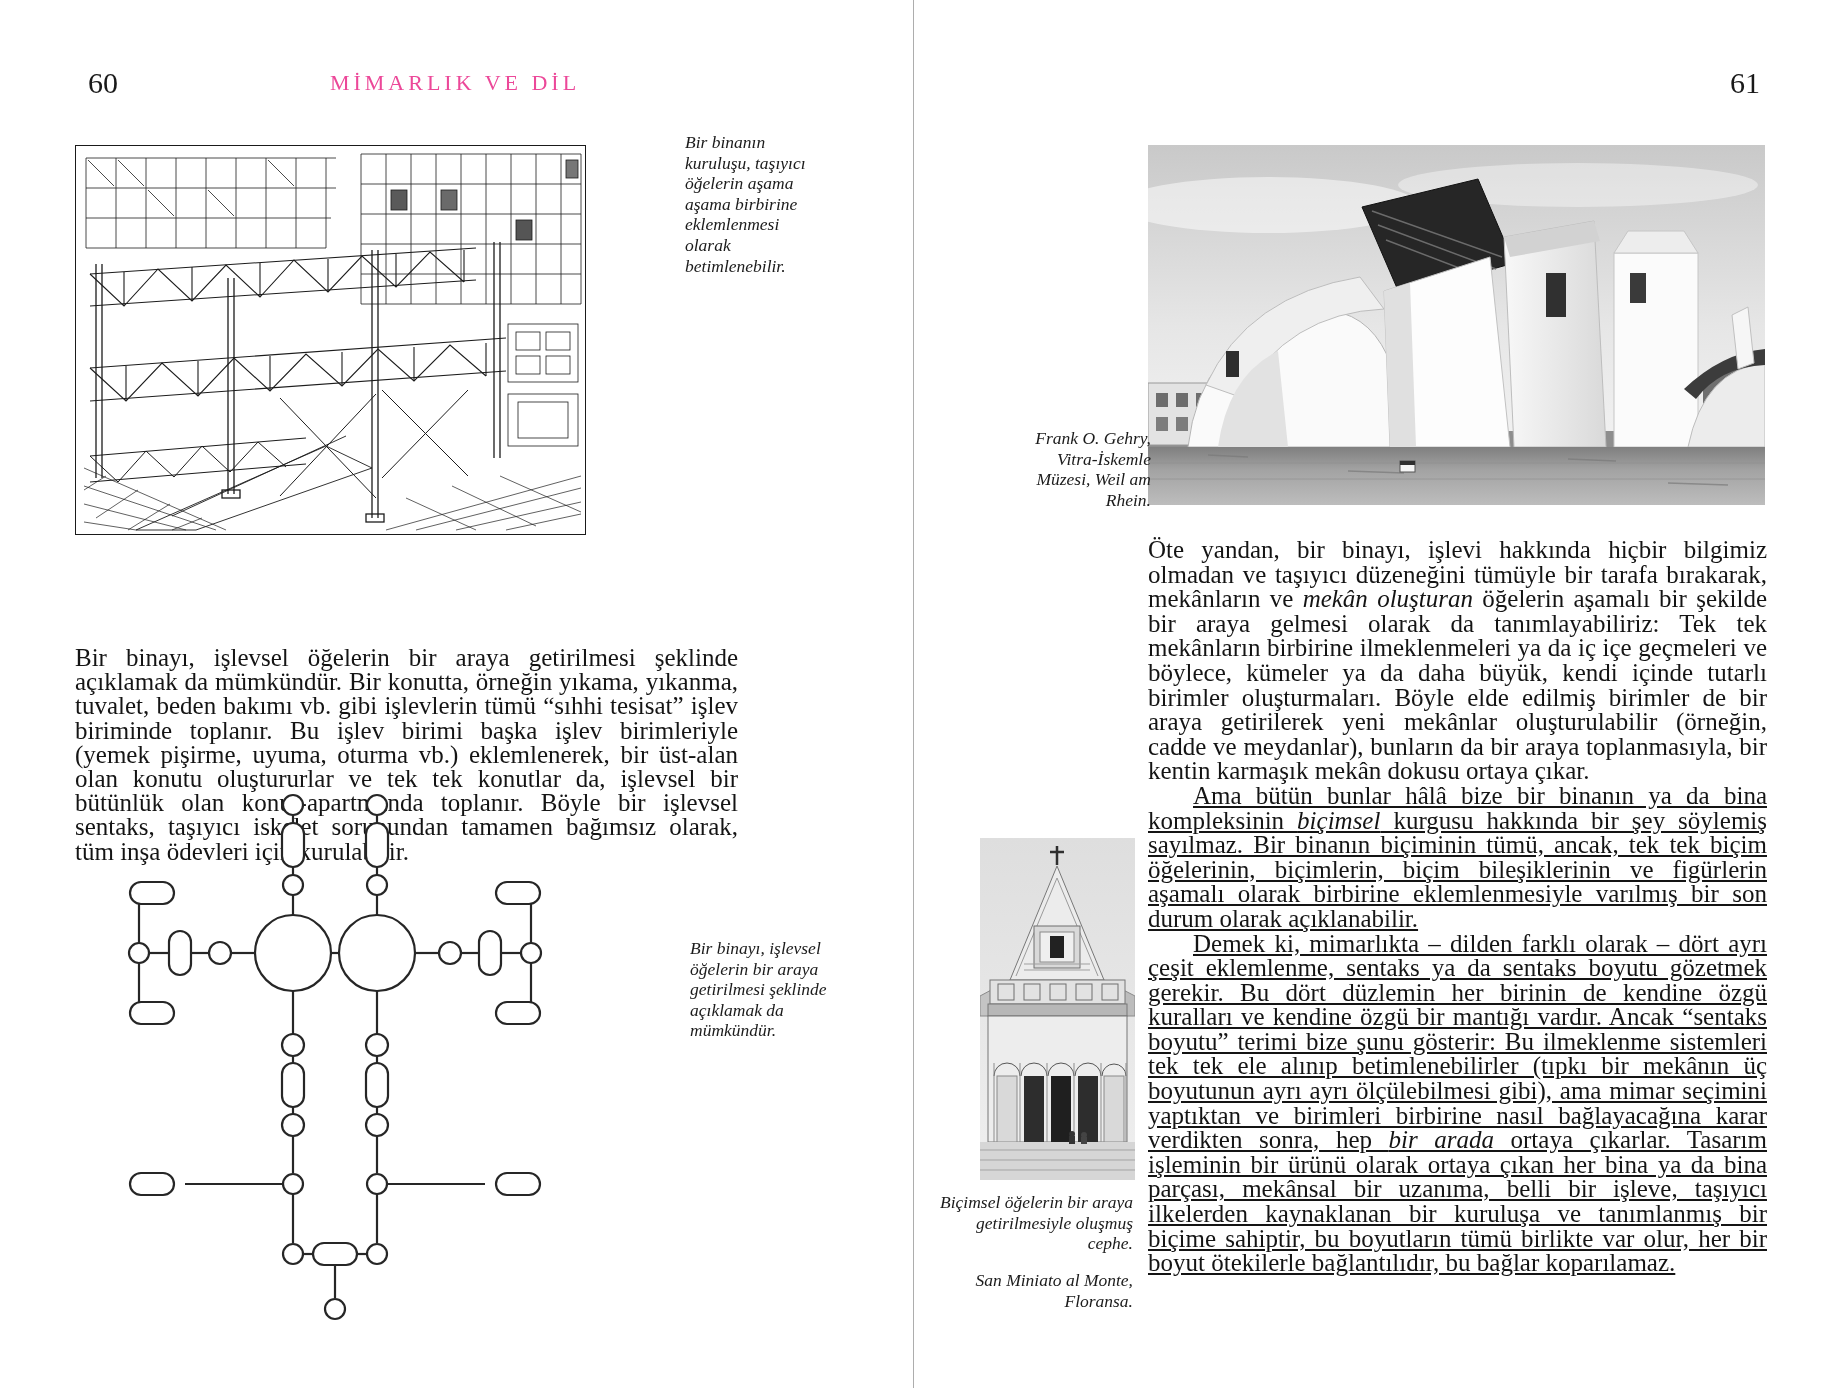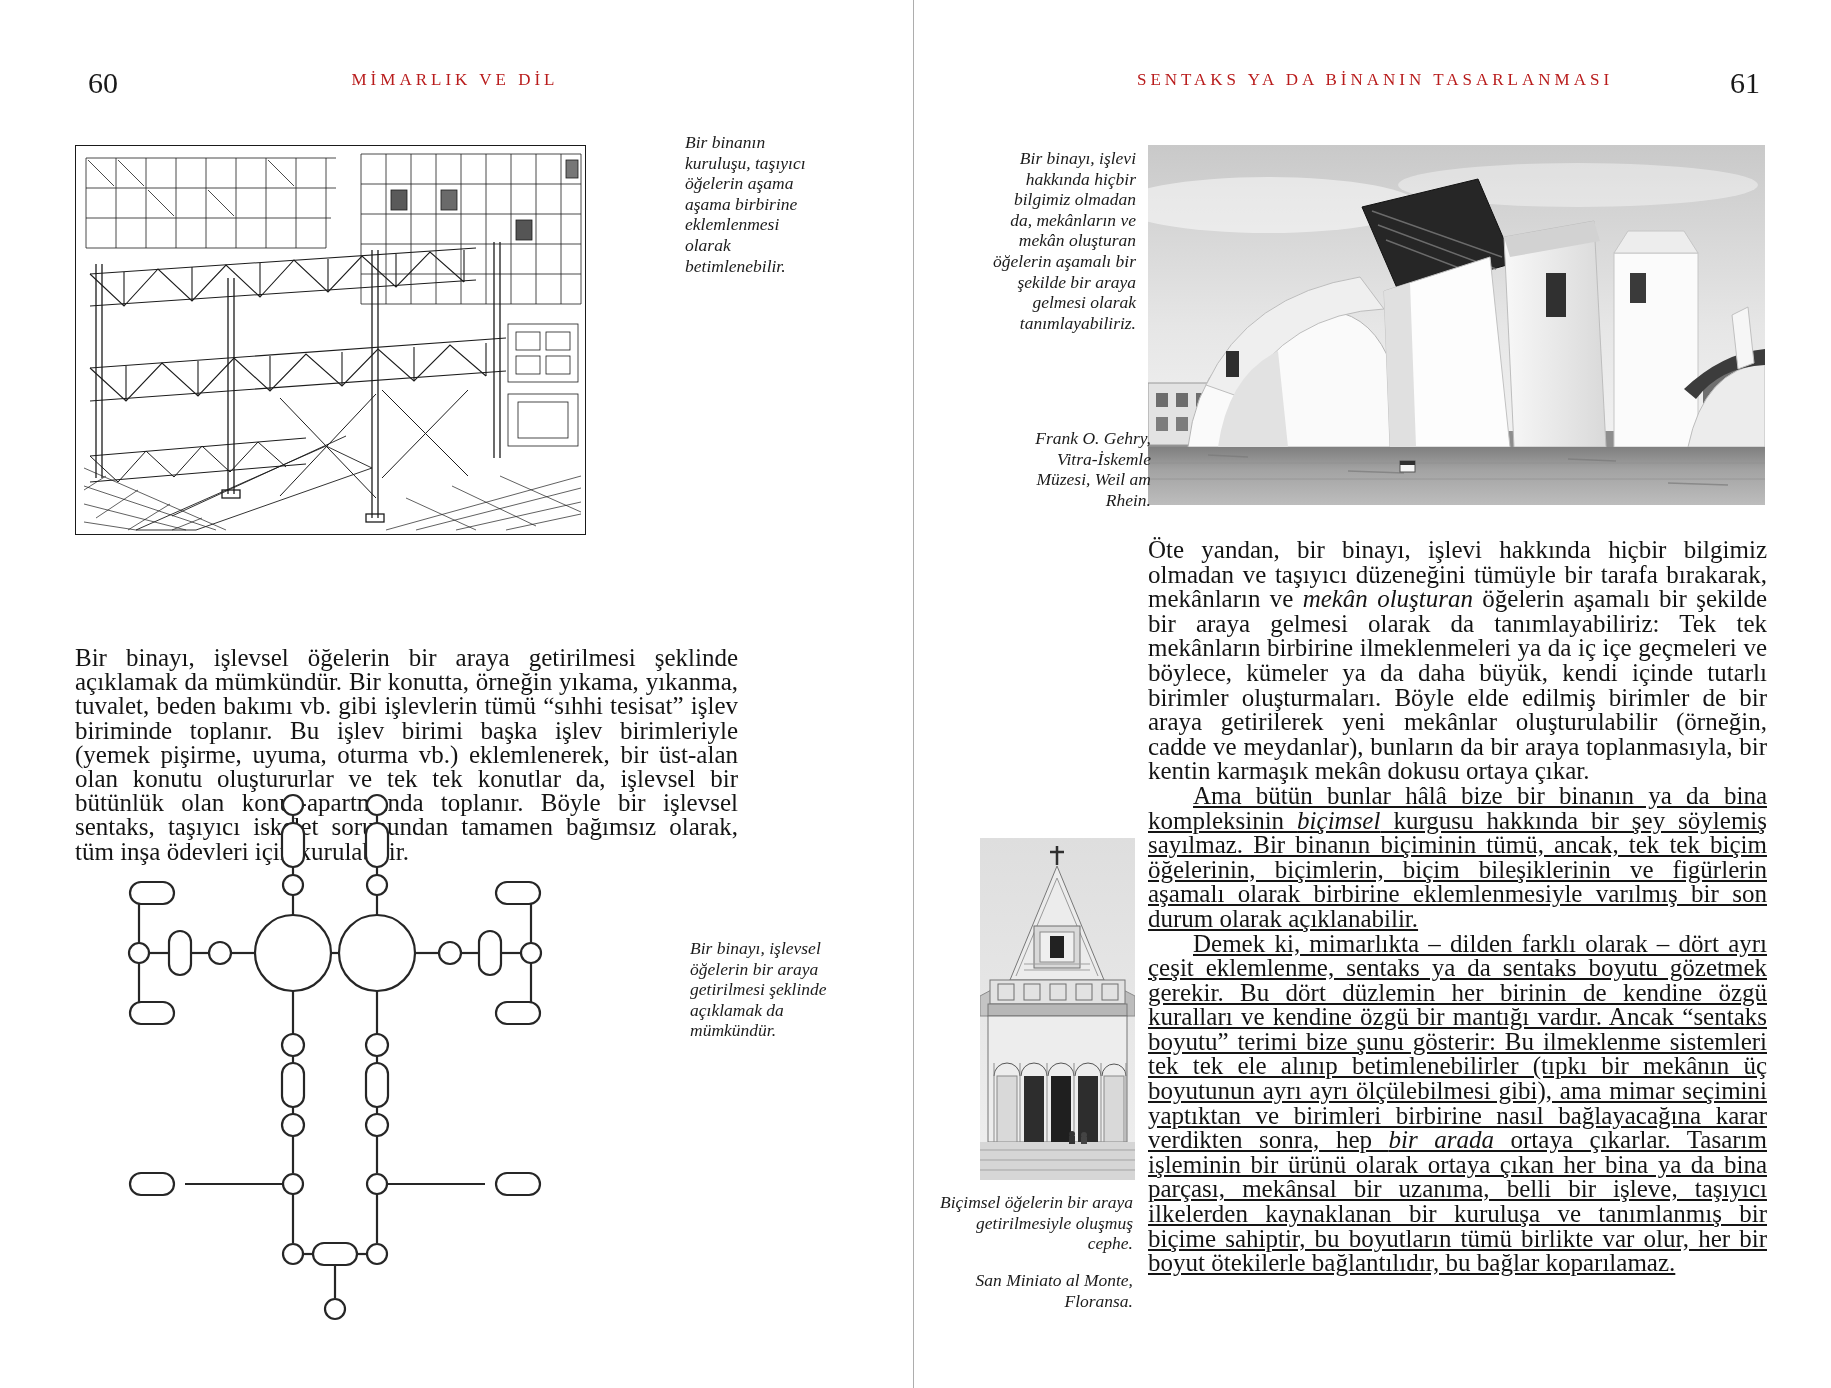--- a/index.html
+++ b/index.html
@@ -3,21 +3,21 @@
 <meta charset="utf-8">
 <style>
   html,body{margin:0;padding:0;}
   body{
     width:1831px;height:1388px;position:relative;background:#ffffff;
     font-family:"Liberation Serif","DejaVu Serif",serif;color:#161616;
     overflow:hidden;
   }
   .abs{position:absolute;}
   .running-header{
-    font-size:17px;letter-spacing:4px;color:#b91c1c;text-align:center;
+    font-size:22px;letter-spacing:4px;color:#ec4899;text-align:center;
     font-variant:normal;
   }
   .page-num{font-size:30px;color:#191919;}
   .body-text{
     font-size:25px;line-height:24.2px;text-align:justify;color:#141414;
     hyphens:none;
   }
   .body-text p{margin:0;}
   .body-text p + p{text-indent:45px;text-decoration:underline;}
   .caption{
@@ -167,21 +167,20 @@
     </svg>
   </div>
 
   <div class="abs caption" style="left:690px;top:938px;width:150px;">Bir binayı, işlevsel öğelerin bir araya getirilmesi şeklinde açıklamak da mümkündür.</div>
 </div>
 
 <div class="abs gutter" style="left:913px;top:0;height:1388px;"></div>
 
 <div class="abs" style="left:913px;top:0;width:918px;height:1388px;">
 
-  <div class="abs running-header" style="left:72px;top:70px;width:780px;">SENTAKS YA DA BİNANIN TASARLANMASI</div>
   <div class="abs page-num" style="left:787px;top:66px;width:60px;text-align:right;">61</div>
 
   <div class="abs" style="left:235px;top:145px;width:617px;height:360px;">
     <svg width="617" height="360" viewBox="0 0 617 360" xmlns="http://www.w3.org/2000/svg">
       <defs>
         <linearGradient id="sky" x1="0" y1="0" x2="0" y2="1">
           <stop offset="0" stop-color="#c9c9c9"></stop>
           <stop offset="0.6" stop-color="#e6e6e6"></stop>
           <stop offset="1" stop-color="#f2f2f2"></stop>
         </linearGradient>
@@ -238,21 +237,20 @@
 
       <rect x="0" y="302" width="617" height="58" fill="url(#grass)"></rect>
       <path d="M0 318H617M0 334H617" stroke="#8c8c8c" stroke-width="1" opacity="0.6"></path>
       <path d="M60 310l40 2M200 326l56 2M420 314l48 2M520 338l60 2" stroke="#7a7a7a" stroke-width="1.4" opacity="0.7"></path>
 
       <rect x="252" y="316" width="15" height="11" fill="#f5f5f5" stroke="#555"></rect>
       <rect x="252" y="316" width="15" height="4" fill="#2f2f2f"></rect>
     </svg>
   </div>
 
-  <div class="abs caption right" style="left:75px;top:148px;width:148px;">Bir binayı, işlevi hakkında hiçbir bilgimiz olmadan da, mekânların ve mekân oluşturan öğelerin aşamalı bir şekilde bir araya gelmesi olarak tanımlayabiliriz.</div>
   <div class="abs caption right" style="left:90px;top:428px;width:148px;">Frank O. Gehry, Vitra-İskemle Müzesi, Weil am Rhein.</div>
 
   <div class="abs body-text" style="left:235px;top:538px;width:619px;line-height:24.6px;">
     <p>Öte yandan, bir binayı, işlevi hakkında hiçbir bilgimiz olmadan ve taşıyıcı düzeneğini tümüyle bir tarafa bırakarak, mekânların ve <i>mekân oluşturan</i> öğelerin aşamalı bir şekilde bir araya gelmesi olarak da tanımlayabiliriz: Tek tek mekânların birbirine ilmeklenmeleri ya da iç içe geçmeleri ve böylece, kümeler ya da daha büyük, kendi içinde tutarlı birimler oluşturmaları. Böyle elde edilmiş birimler de bir araya getirilerek yeni mekânlar oluşturulabilir (örneğin, cadde ve meydanlar), bunların da bir araya toplanmasıyla, bir kentin karmaşık mekân dokusu ortaya çıkar.</p>
     <p>Ama bütün bunlar hâlâ bize bir binanın ya da bina kompleksinin <i>biçimsel</i> kurgusu hakkında bir şey söylemiş sayılmaz. Bir binanın biçiminin tümü, ancak, tek tek biçim öğelerinin, biçimlerin, biçim bileşiklerinin ve figürlerin aşamalı olarak birbirine eklemlenmesiyle varılmış bir son durum olarak açıklanabilir.</p>
     <p>Demek ki, mimarlıkta – dilden farklı olarak – dört ayrı çeşit eklemlenme, sentaks ya da sentaks boyutu gözetmek gerekir. Bu dört düzlemin her birinin de kendine özgü kuralları ve kendine özgü bir mantığı vardır. Ancak “sentaks boyutu” terimi bize şunu gösterir: Bu ilmeklenme sistemleri tek tek ele alınıp betimlenebilirler (tıpkı bir mekânın üç boyutunun ayrı ayrı ölçülebilmesi gibi), ama mimar seçimini yaptıktan ve birimleri birbirine nasıl bağlayacağına karar verdikten sonra, hep <i>bir arada</i> ortaya çıkarlar. Tasarım işleminin bir ürünü olarak ortaya çıkan her bina ya da bina parçası, mekânsal bir uzanıma, belli bir işleve, taşıyıcı ilkelerden kaynaklanan bir kuruluşa ve tanımlanmış bir biçime sahiptir, bu boyutların tümü birlikte var olur, her bir boyut ötekilerle bağlantılıdır, bu bağlar koparılamaz.</p>
   </div>
 
   <div class="abs" style="left:67px;top:838px;width:155px;height:342px;">
     <svg width="155" height="342" viewBox="0 0 155 342" xmlns="http://www.w3.org/2000/svg">

